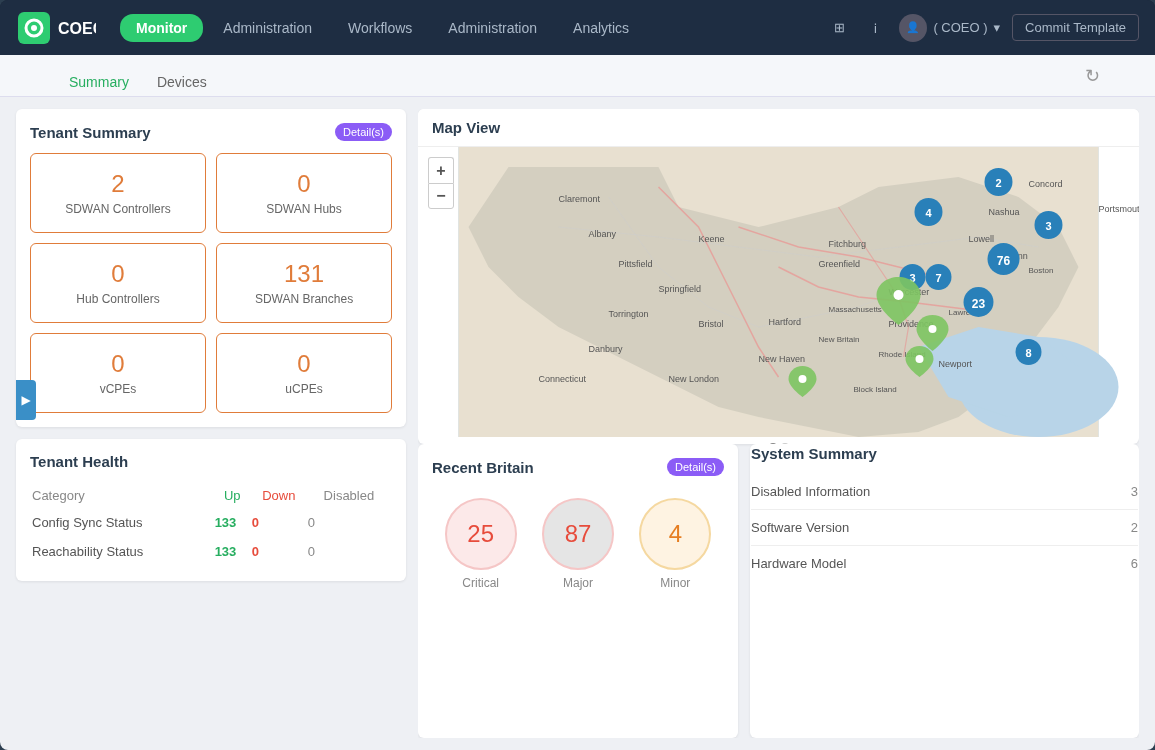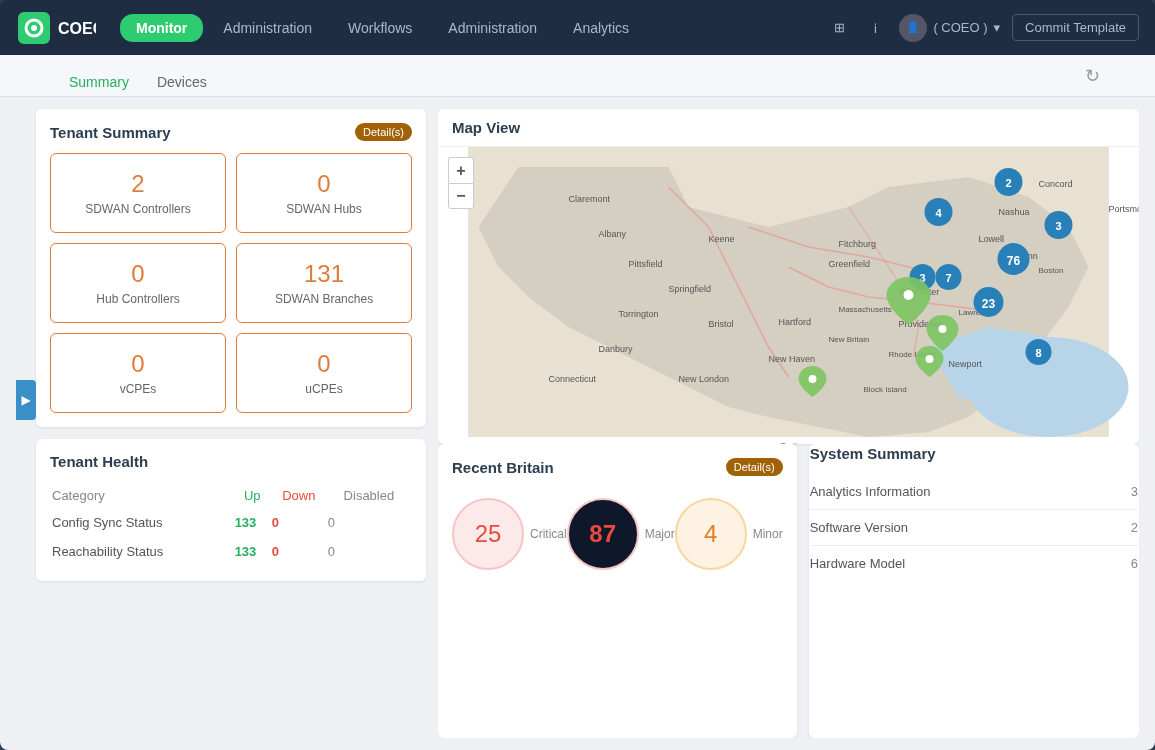--- a/index.html
+++ b/index.html
@@ -23,27 +23,27 @@
     
     .subnav { background: #f5f7fa; height: 42px; display: flex; align-items: center; padding: 0 55px; border-bottom: 1px solid #dde; flex-shrink: 0; }
     .tab { padding: 10px 14px; font-size: 14px; color: #666; cursor: pointer; border-bottom: 2px solid transparent; margin-top: 14px; }
     .tab.active { color: #27ae60; border-bottom: 2px solid #27ae60; font-weight: 500; }
     .refresh-btn { margin-left: auto; color: #999; cursor: pointer; font-size: 18px; }
 
     
     .main { background: #eef0f4; flex: 1; overflow: hidden; padding: 12px 16px; display: flex; gap: 12px; }
 
     
-    .left-panel { width: 390px; display: flex; flex-direction: column; gap: 12px; flex-shrink: 0; margin-left: 20px; }
+    .left-panel { width: 390px; display: flex; flex-direction: column; gap: 12px; flex-shrink: 0; }
 
     
     .card { background: #fff; border-radius: 6px; padding: 14px; box-shadow: 0 1px 3px rgba(0,0,0,0.08); }
     .card-header { display: flex; align-items: center; justify-content: space-between; margin-bottom: 12px; }
     .card-title { font-size: 15px; font-weight: 600; color: #2c3e50; }
-    .detail-badge { background: #a16207; color: #fff; font-size: 11px; padding: 3px 8px; border-radius: 10px; cursor: pointer; }
+    .detail-badge { background: #8b5cf6; color: #fff; font-size: 11px; padding: 3px 8px; border-radius: 10px; cursor: pointer; }
     .metric-grid { display: grid; grid-template-columns: 1fr 1fr; gap: 10px; }
     .metric-box { border: 1.5px solid #e07c3a; border-radius: 6px; padding: 12px; display: flex; flex-direction: column; align-items: center; justify-content: center; min-height: 80px; }
     .metric-value { font-size: 24px; font-weight: 300; color: #e07c3a; }
     .metric-label { font-size: 12px; color: #666; margin-top: 4px; text-align: center; }
 
     
     .health-card { background: #fff; border-radius: 6px; padding: 14px; box-shadow: 0 1px 3px rgba(0,0,0,0.08); }
     .health-table { width: 100%; font-size: 13px; }
     .health-table th { color: #888; font-weight: 500; padding: 4px 0; }
     .health-table td { padding: 6px 0; color: #555; }
@@ -62,24 +62,24 @@
     .map-header { padding: 10px 14px; font-size: 15px; font-weight: 600; color: #2c3e50; background: #fff; border-bottom: 1px solid #eee; }
     .map-area { position: relative; height: 290px; overflow: hidden; }
     .map-svg { width: 100%; height: 100%; }
 
     
     .bottom-row { display: flex; gap: 12px; flex: 1; overflow: hidden; }
 
     
     .events-card { background: #fff; border-radius: 6px; padding: 14px; box-shadow: 0 1px 3px rgba(0,0,0,0.08); flex: 0 0 320px; }
     .events-circles { display: flex; justify-content: space-around; align-items: center; padding: 10px 0 0; }
-    .event-circle { display: flex; flex-direction: row; align-items: center; gap: 6px; }
+    .event-circle { display: flex; flex-direction: column; align-items: center; gap: 6px; }
     .circle { width: 72px; height: 72px; border-radius: 50%; display: flex; align-items: center; justify-content: center; font-size: 24px; font-weight: 300; }
     .circle.critical { background: #fce9e9; color: #e74c3c; border: 2px solid #f5c6c6; }
-    .circle.major { background: #0f172a; color: #e74c3c; border: 2px solid #f5c6c6; font-weight: bold; }
+    .circle.major { background: #e5e5e5; color: #e74c3c; border: 2px solid #f5c6c6; }
     .circle.minor { background: #fef3e2; color: #e67e22; border: 2px solid #f5d8a0; }
     .circle-label { font-size: 12px; color: #888; }
 
     
     .system-card { background: #fff; border-radius: 6px; padding: 1px; box-shadow: 0 1px 3px rgba(0,0,0,0.08); flex: 1; }
     .system-row { display: flex; justify-content: space-between; align-items: center; padding: 10px 0; border-bottom: 1px solid #eee; font-size: 13px; color: #555; }
     .system-row:last-child { border-bottom: none; }
     .system-count { color: #888; font-size: 13px; }
 
     
@@ -322,21 +322,21 @@
               <span class="circle-label">Minor</span>
             </div>
           </div>
         </div>
 
         <div class="system-card">
           <div class="card-header">
             <span class="card-title">System Summary</span>
           </div>
           <div class="system-row">
-            <span>Analytics Information</span>
+            <span>Disabled Information</span>
             <span class="system-count">3</span>
           </div>
           <div class="system-row">
             <span>Software Version</span>
             <span class="system-count">2</span>
           </div>
           <div class="system-row">
             <span>Hardware Model</span>
             <span class="system-count">6</span>
           </div>

